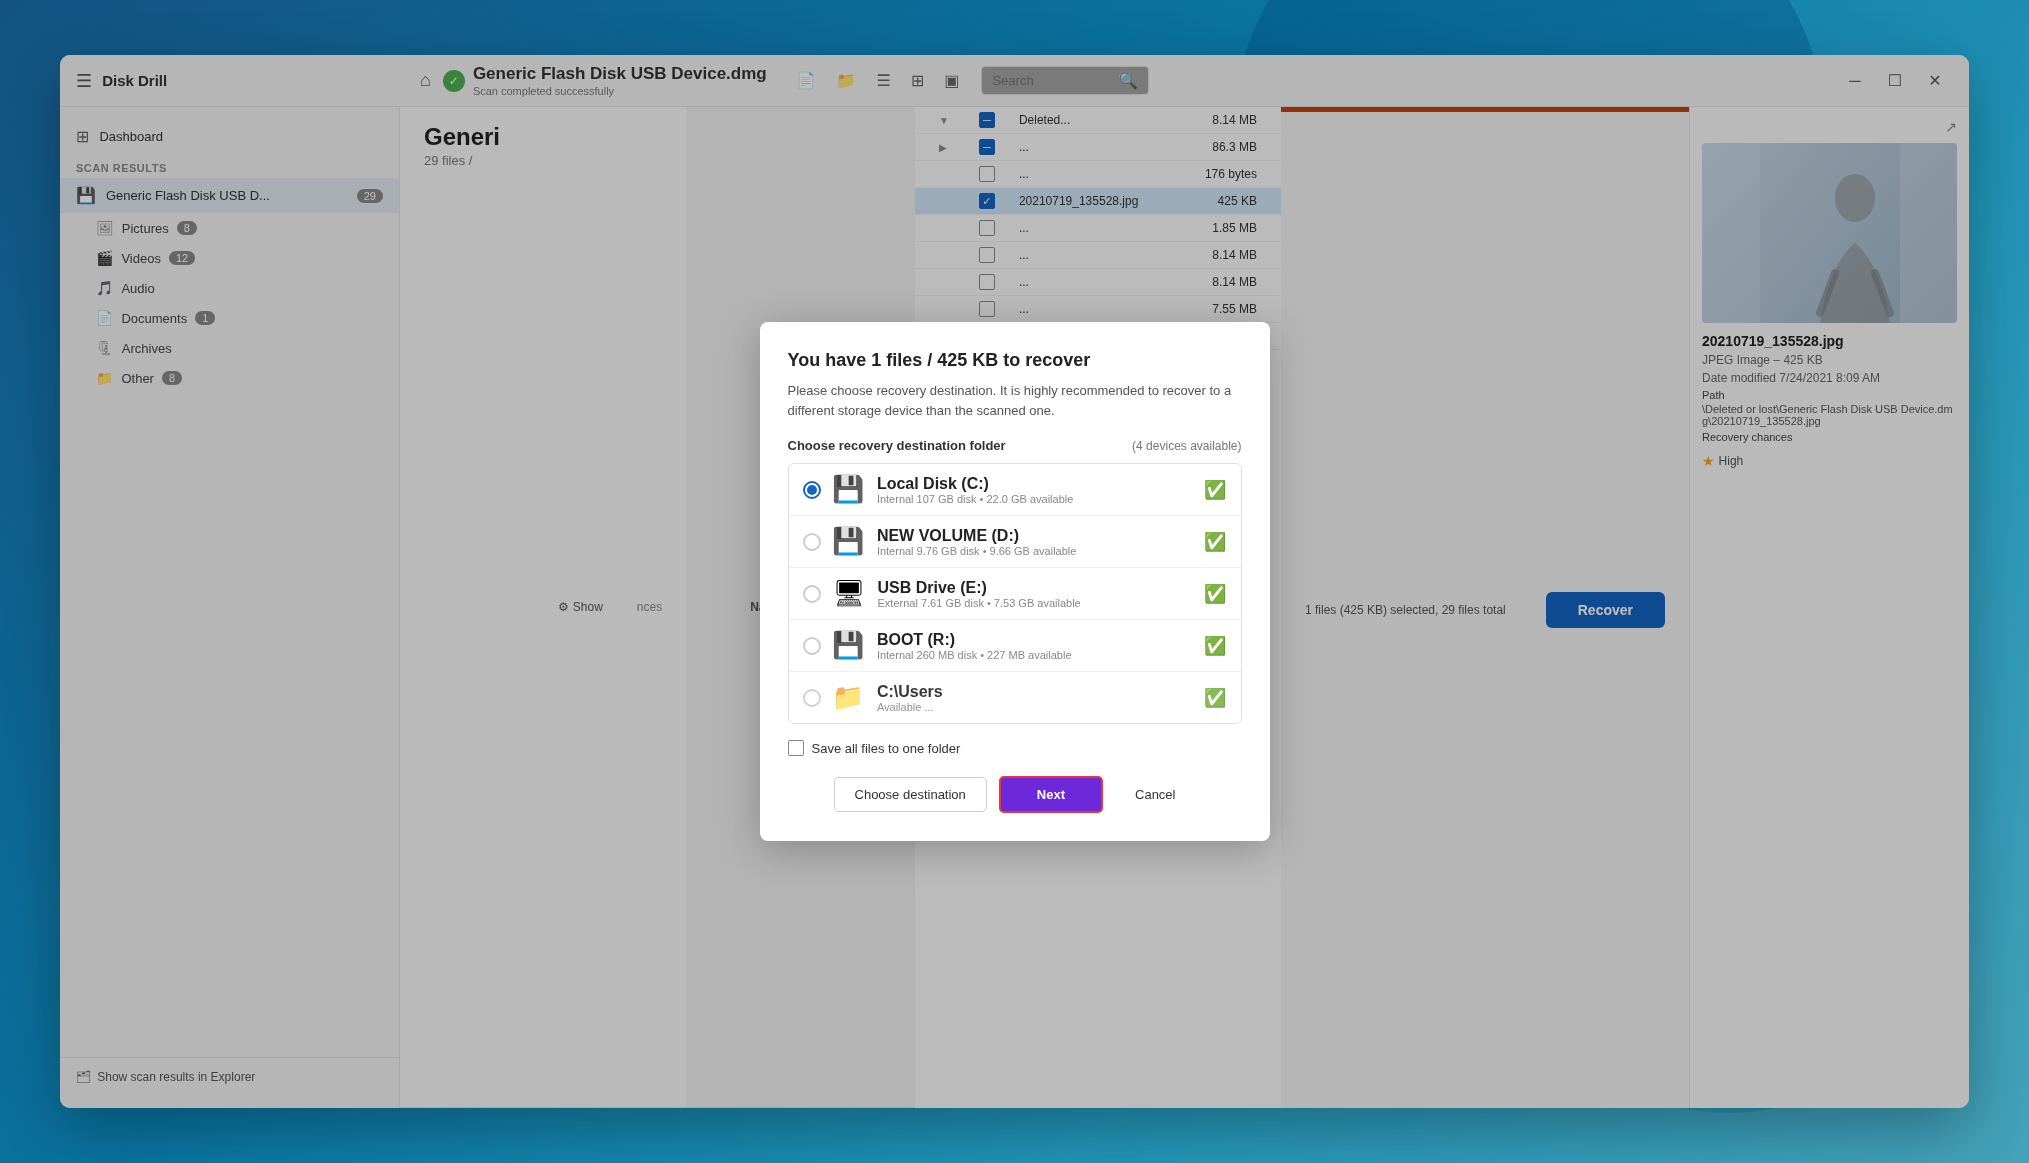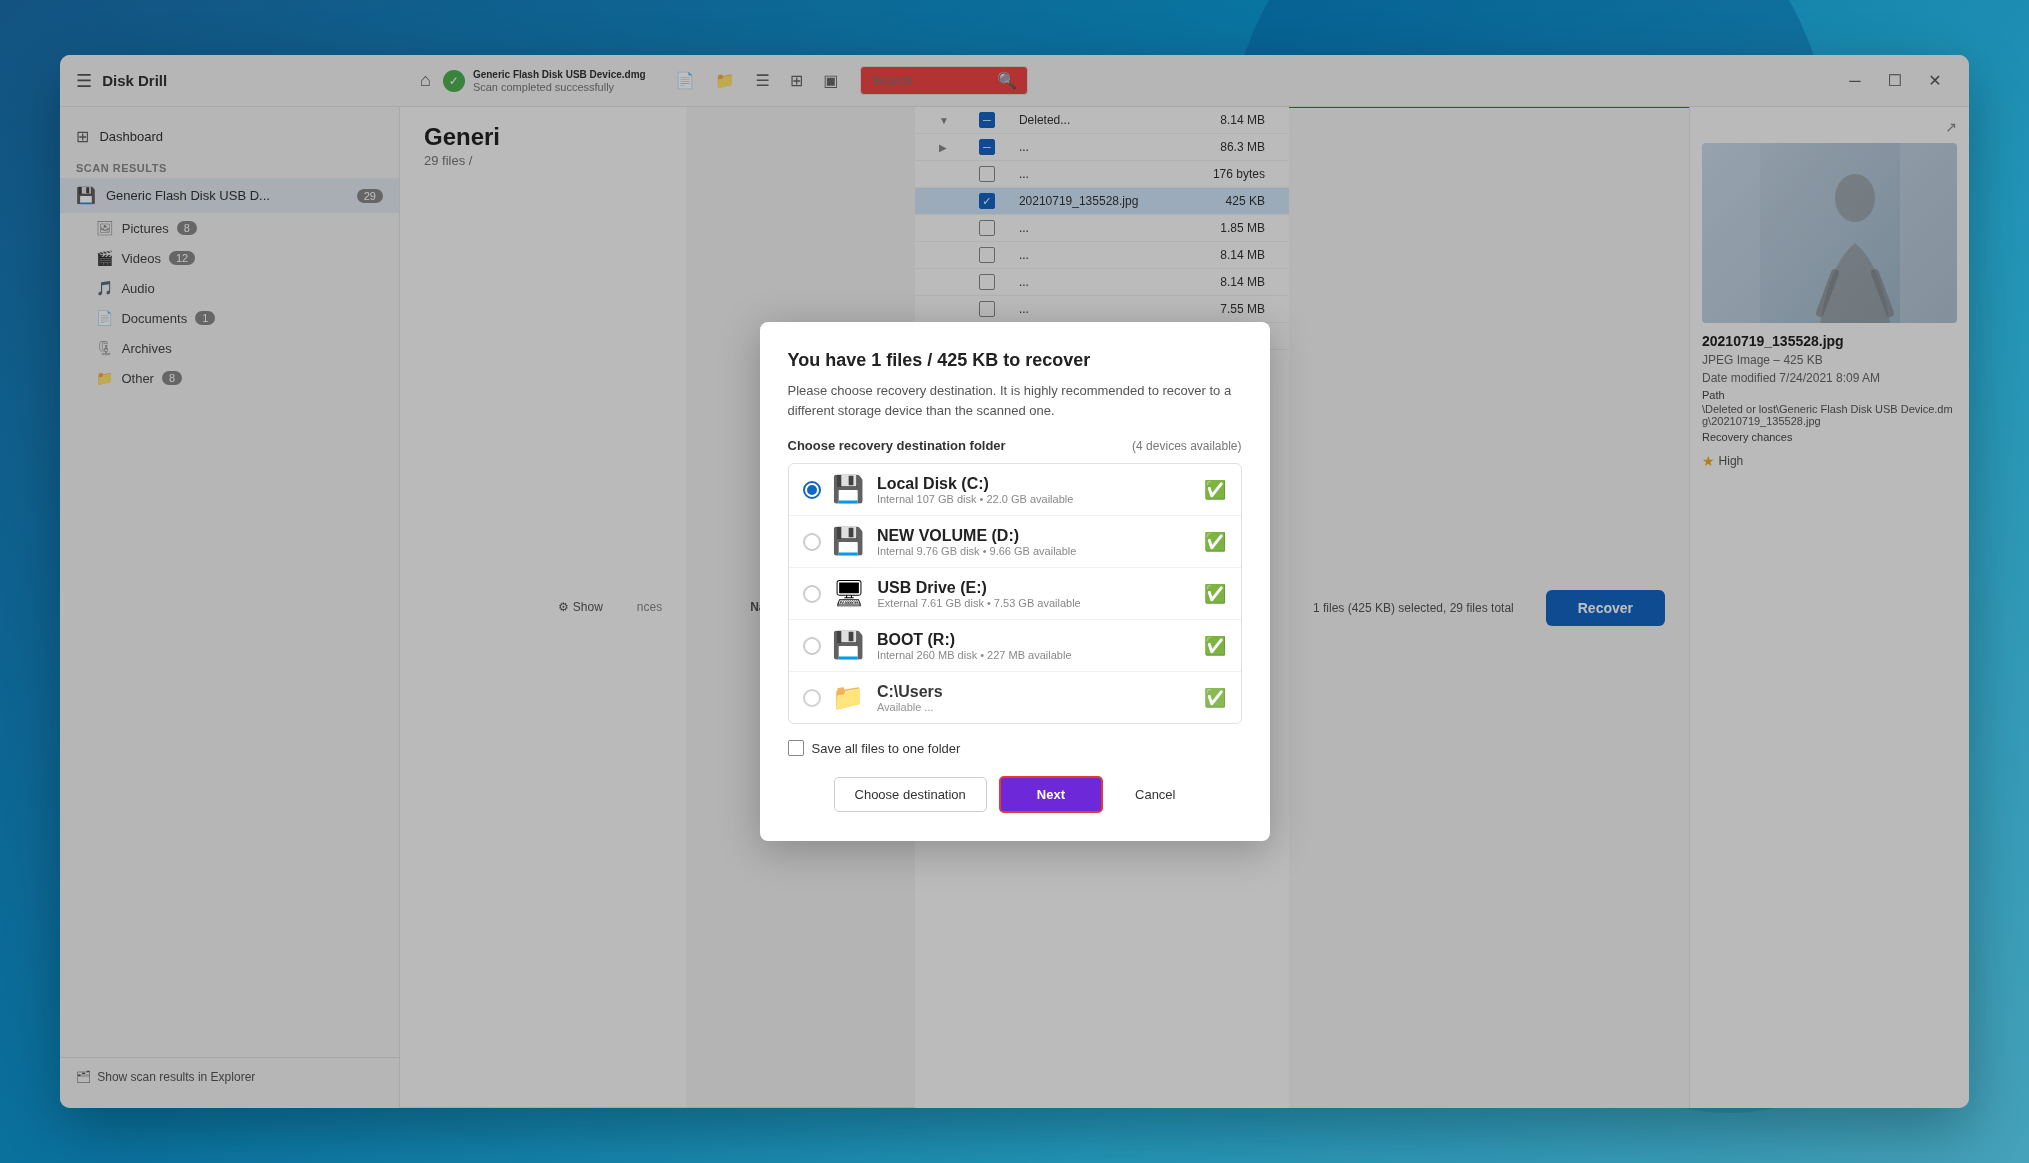--- a/index.html
+++ b/index.html
@@ -46,27 +46,27 @@
       flex: 1;
       display: flex;
       align-items: center;
       gap: 8px;
     }
     .nav-icon { font-size: 18px; color: #666; cursor: pointer; padding: 4px; }
     .check-badge {
       width: 22px; height: 22px; background: #4caf50; border-radius: 50%;
       display: flex; align-items: center; justify-content: center; color: white; font-size: 12px;
     }
-    .titlebar-filename { font-size: 10px; font-weight: 600; color: #333; }
+    .titlebar-filename { font-size: 17px; font-weight: 600; color: #333; }
     .titlebar-subtitle { font-size: 11px; color: #777; margin-top: 1px; }
     .titlebar-tools { display: flex; align-items: center; gap: 8px; margin-left: 16px; }
     .tool-icon { font-size: 16px; color: #666; cursor: pointer; padding: 4px 6px; }
     .search-box {
       display: flex; align-items: center;
-      background: #ef4444; border: 1px solid #ddd; border-radius: 4px;
+      background: #a3a3a3; border: 1px solid #ddd; border-radius: 4px;
       padding: 4px 10px; gap: 6px; margin-left: 8px;
     }
     .search-input { border: none; outline: none; font-size: 13px; color: #333; width: 120px; background: transparent; }
     .titlebar-winbtns { display: flex; align-items: center; gap: 4px; margin-left: 8px; }
     .win-btn { width: 36px; height: 36px; display: flex; align-items: center; justify-content: center; cursor: pointer; font-size: 16px; color: #555; border-radius: 4px; }
     
     .main-area {
       display: flex;
       flex: 1;
       overflow: hidden;
@@ -178,22 +178,22 @@
     .preview-filename { font-size: 14px; font-weight: 700; color: #222; margin-top: 10px; }
     .preview-meta { font-size: 12px; color: #666; margin-top: 4px; }
     .preview-section-title { font-size: 11px; font-weight: 400; color: #444; margin-top: 4px; margin-bottom: 2px; }
     .preview-path { font-size: 11px; color: #555; word-break: break-all; }
     .preview-chances { display: flex; align-items: center; gap: 4px; margin-top: 8px; }
     .star-icon { color: #f5a623; font-size: 14px; }
     .chances-text { font-size: 12px; color: #555; }
     
     .bottom-bar {
       display: flex; align-items: center; justify-content: flex-end;
-      padding: 10px 24px; border-top: 1px solid #c2410c;
-      background: #f3f3f3; gap: 16px;
+      padding: 10px 24px; border-top: 5px solid #c2410c;
+      background: #f3f3f3; gap: 24px;
     }
     .bottom-status { font-size: 12px; color: #555; flex: 1; text-align: right; padding-right: 16px; }
     .recover-btn {
       background: #1565c0; color: white; font-size: 14px; font-weight: 600;
       padding: 10px 32px; border-radius: 6px; cursor: pointer; border: none;
     }
 
     
     .modal-overlay {
       position: absolute;

